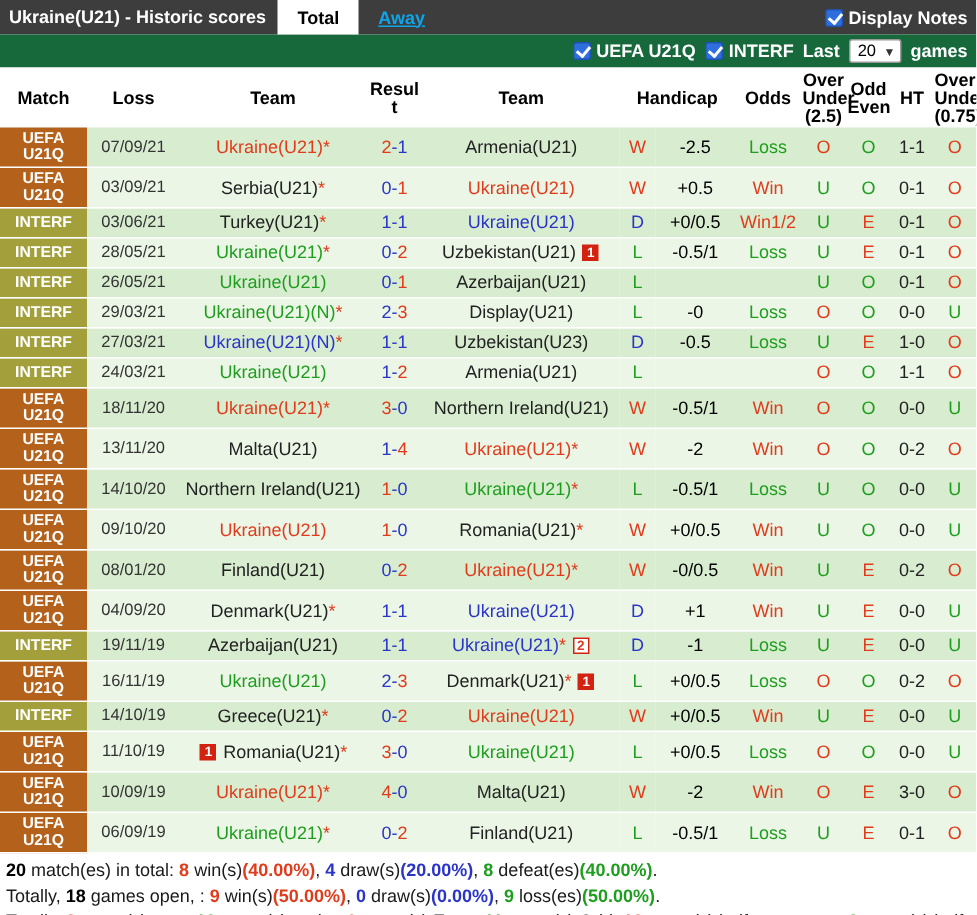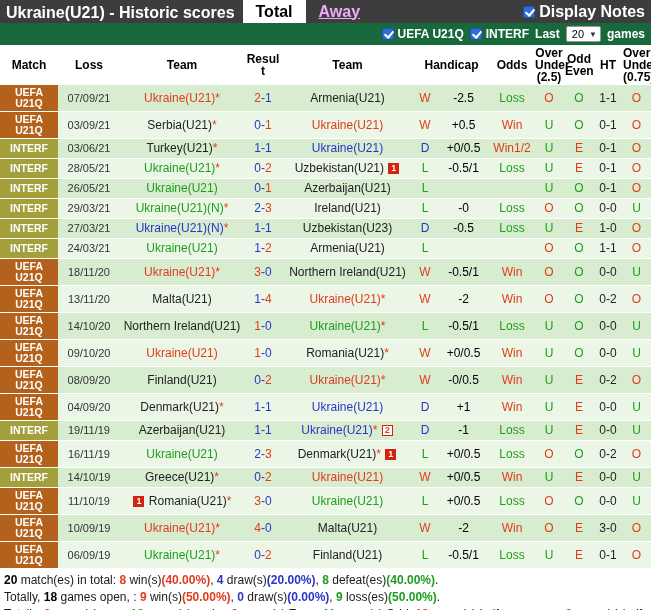--- a/index.html
+++ b/index.html
@@ -1,24 +1,24 @@
 <!DOCTYPE html>
 <html><head>
 <meta charset="utf-8">
 <style>
   * { margin:0; padding:0; box-sizing:border-box; }
   body { font-family:"Liberation Sans", sans-serif; background:#fff; }
   .page { width:651px; height:610px; background:#fff; overflow:hidden; }
 
   
-  .topbar { background:#3d3d3d; height:23px; display:flex; align-items:stretch; color:#fff; font-size:16px; }
+  .topbar { background:#3d3d3d; height:23px; display:flex; align-items:stretch; color:#fff; font-size:12px; }
   .topbar .title { font-weight:bold; padding:4px 8px 0 6px; white-space:nowrap; }
   .tab { display:flex; align-items:center; padding:0 13px; font-weight:bold; cursor:pointer; }
   .tab.active { background:#fff; color:#000; }
-  .tab.link { color:#f0abfc; text-decoration:underline; }
+  .tab.link { color:#0ea5e9; text-decoration:underline; }
   .topbar .spacer { flex:1; }
   .notes { display:flex; align-items:center; gap:4px; font-weight:bold; padding-right:6px;margin-left:24px; }
 
   
   .greenbar { background:#17693c; height:22px; display:flex; align-items:center; justify-content:flex-end; gap:6px; color:#fff; font-size:12px; font-weight:bold; padding-right:6px; }
   .greenbar .grp { display:flex; align-items:center; gap:4px; }
 
   
   .cb { width:12px; height:12px; background:#2f6fdd; border:1px solid #1d54b0; border-radius:2px; display:inline-block; position:relative; cursor:pointer; flex:0 0 auto; }
   .cb::after { content:""; position:absolute; left:3px; top:0px; width:4px; height:7px; border:solid #fff; border-width:0 2px 2px 0; transform:rotate(40deg); }
@@ -189,21 +189,21 @@
           <td class="c-green">U</td>
           <td class="c-green">O</td>
           <td class="ht">0-1</td>
           <td class="c-red">O</td>
         </tr>
         <tr class="even">
           <td class="label interf">INTERF</td>
           <td class="date">29/03/21</td>
           <td class="team c-green"><span>Ukraine(U21)(N)</span><span class="star">*</span></td>
           <td class="score"><span class="c-blue">2</span><span class="c-blue">-</span><span class="c-red">3</span></td>
-          <td class="team c-dark"><span>Ireland(U21)</span></td>
+          <td class="team c-dark"><span>Display(U21)</span></td>
           <td class="c-green">L</td>
           <td class="hcap">-0</td>
           <td class="c-green">Loss</td>
           <td class="c-red">O</td>
           <td class="c-green">O</td>
           <td class="ht">0-0</td>
           <td class="c-green">U</td>
         </tr>
         <tr class="odd">
           <td class="label interf">INTERF</td>
@@ -284,21 +284,21 @@
           <td class="c-red">W</td>
           <td class="hcap">+0/0.5</td>
           <td class="c-red">Win</td>
           <td class="c-green">U</td>
           <td class="c-green">O</td>
           <td class="ht">0-0</td>
           <td class="c-green">U</td>
         </tr>
         <tr class="odd">
           <td class="label uefa">UEFA U21Q</td>
-          <td class="date">08/09/20</td>
+          <td class="date">08/01/20</td>
           <td class="team c-dark"><span>Finland(U21)</span></td>
           <td class="score"><span class="c-blue">0</span><span class="c-blue">-</span><span class="c-red">2</span></td>
           <td class="team c-red"><span>Ukraine(U21)</span><span class="star">*</span></td>
           <td class="c-red">W</td>
           <td class="hcap">-0/0.5</td>
           <td class="c-red">Win</td>
           <td class="c-green">U</td>
           <td class="c-red">E</td>
           <td class="ht">0-2</td>
           <td class="c-red">O</td>

